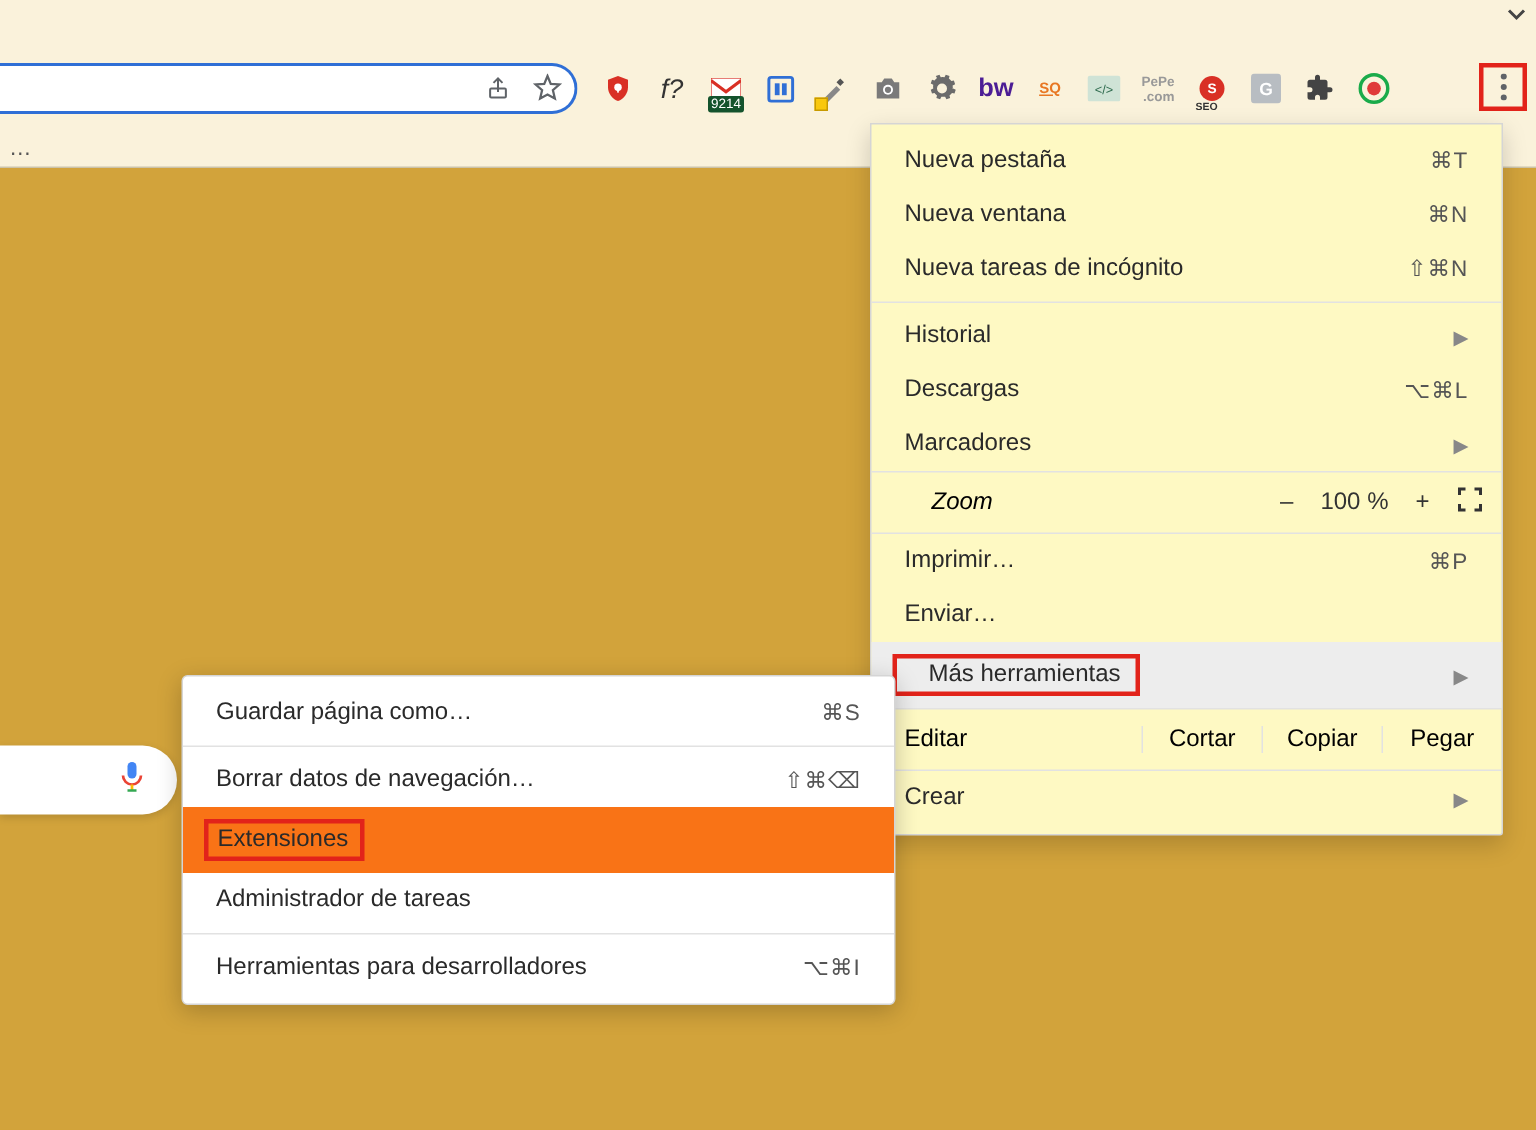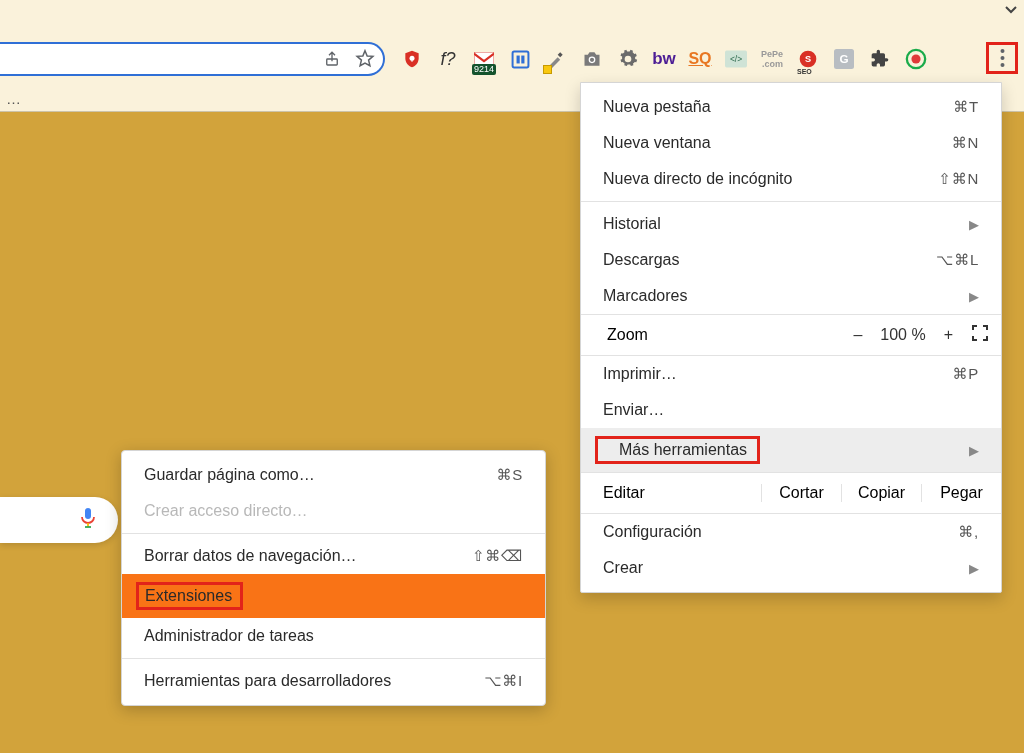--- a/index.html
+++ b/index.html
@@ -41,57 +41,57 @@
     position:absolute; top: 42px; right: 6px; width: 32px; height: 32px;
     display:flex; align-items:center; justify-content:center;
     font-size: 18px; color:#555;
   }
   .highlight-red { border: 3px solid #e2231a; }
   .ellipsis { position:absolute; top:90px; left:6px; color:#555; font-size:15px; }
 
   
   .main-menu {
     position:absolute; top: 82px; left: 580px; width: 422px;
-    background:#ffffff; border:1px solid #d5d5d5; border-radius: 0 0 2px 2px;
+    background:#fef9c3; border:1px solid #d5d5d5; border-radius: 0 0 2px 2px;
     box-shadow: 0 6px 16px rgba(0,0,0,.18);
     padding: 6px 0;
   }
   .menu-item {
     display:flex; align-items:center; justify-content:space-between;
     padding: 8px 22px; font-size:16px; color:#2a2a2a; min-height:36px;
   }
   .menu-item.disabled { color:#b8b8b8; }
   .menu-item .shortcut { color:#555; font-size:15px; letter-spacing: .05em; }
   .menu-item .sub-arrow { color:#888; font-size:13px; }
   .menu-sep { height:1px; background:#e2e2e2; margin:4px 0; }
   .menu-item.hover { background:#ededed; }
   .menu-item .inner-box { border:3px solid #e2231a; padding:2px 10px 2px 21px; margin-left:-8px; }
 
   .zoom-row {
     display:flex; align-items:center; padding:0; min-height:42px;
     border-top:1px solid #e2e2e2; border-bottom:1px solid #e2e2e2;
   }
-  .zoom-row .zlabel { flex:1; padding-left:26px; font-size:16px; }
+  .zoom-row .zlabel { flex:1; padding-left:40px; font-size:16px;font-style:italic; }
   .zoom-row .zctrl { display:flex; align-items:center; gap:18px; padding-right:12px; }
   .zoom-row .zctrl span { font-size:16px; color:#333; }
   .zoom-row .fs { font-size:14px; letter-spacing:-3px; }
 
   .edit-row {
     display:flex; align-items:center; min-height:42px;
     border-top:1px solid #e2e2e2; border-bottom:1px solid #e2e2e2;
   }
   .edit-row .elabel { flex:1; padding-left:22px; display:flex; align-items:center; font-size:16px;}
   .edit-row .ebtn {
     width:80px; border-left:1px solid #e2e2e2;
     display:flex; align-items:center; justify-content:center; font-size:16px;
   }
 
   
   .sub-menu {
-    position:absolute; top: 450px; left: 121px; width: 425px;
+    position:absolute; top: 450px; left: 121px; width: 476px;
     background:#fff; border:1px solid #d5d5d5; border-radius:4px;
     box-shadow: 0 4px 16px rgba(0,0,0,.22);
     padding: 6px 0;
   }
   .sub-menu .menu-item { padding:8px 22px; font-size:16px; }
   .sub-menu .menu-item.hover.ext-row { background:#f97316; }
   .sub-menu .inner-box2 { border:3px solid #e2231a; padding:2px 8px 2px 6px; margin-left:-8px; }
 
   
   .mic-bubble {
@@ -164,21 +164,21 @@
           <circle cx="12" cy="11" r="4" fill="#fff"></circle>
           <circle cx="12" cy="11" r="2.5" fill="#7a7a7a"></circle>
         </svg>
     </div>
     <div class="ext">
       <svg width="20" height="20" viewBox="0 0 24 24" fill="#6b6b6b">
           <path d="M12 8a4 4 0 100 8 4 4 0 000-8zm9 4l2 1-1 3-2-.5a8 8 0 01-2 2l.5 2-3 1-1-2a8 8 0 01-3 0l-1 2-3-1 .5-2a8 8 0 01-2-2l-2 .5-1-3 2-1a8 8 0 010-3l-2-1 1-3 2 .5a8 8 0 012-2L7 2l3-1 1 2a8 8 0 013 0l1-2 3 1-.5 2a8 8 0 012 2l2-.5 1 3-2 1a8 8 0 010 3z"></path>
         </svg>
     </div>
     <div class="ext" style="font-weight:600;color:#4c1d95;font-size:17px;">bw</div>
-    <div class="ext" style="font-weight:700;color:#e87722;font-size:16px;text-decoration:underline;">SQ</div>
+    <div class="ext" style="font-weight:700;color:#e87722;font-size:10px;text-decoration:underline;">SQ</div>
     <div class="ext">
       <svg width="22" height="18" viewBox="0 0 26 20">
           <rect width="26" height="20" rx="2" fill="#cfe3d6"></rect>
           <text x="13" y="14" text-anchor="middle" font-size="10" fill="#2e6b4e">&lt;/&gt;</text>
         </svg>
     </div>
     <div class="ext" style="font-size:9px;color:#999;font-weight:600;text-align:right;">PePe<br>.com</div>
     <div class="ext" style="position:relative;">
       <svg width="20" height="20" viewBox="0 0 24 24">
           <circle cx="12" cy="12" r="10" fill="#d93025"></circle>
@@ -230,21 +230,21 @@
 <div class="main-menu">
   <div class="menu-item">
     <span>Nueva pestaña</span>
     <span class="shortcut">⌘T</span>
   </div>
   <div class="menu-item">
     <span>Nueva ventana</span>
     <span class="shortcut">⌘N</span>
   </div>
   <div class="menu-item">
-    <span>Nueva directo de incógnito</span>
+    <span>Nueva tareas de incógnito</span>
     <span class="shortcut">⇧⌘N</span>
   </div>
   <div class="menu-sep"></div>
   <div class="menu-item">
     <span>Historial</span>
     <span class="sub-arrow">▶</span>
   </div>
   <div class="menu-item">
     <span>Descargas</span>
     <span class="shortcut">⌥⌘L</span>
@@ -279,36 +279,29 @@
     </span>
     <span class="sub-arrow">▶</span>
   </div>
   <div class="edit-row">
     <span class="elabel">Editar</span>
     <span class="ebtn">Cortar</span>
     <span class="ebtn">Copiar</span>
     <span class="ebtn">Pegar</span>
   </div>
   <div class="menu-item">
-    <span>Configuración</span>
-    <span class="shortcut">⌘,</span>
-  </div>
-  <div class="menu-item">
     <span>Crear</span>
     <span class="sub-arrow">▶</span>
   </div>
 </div>
 
 <div class="sub-menu">
   <div class="menu-item">
     <span>Guardar página como…</span>
     <span class="shortcut">⌘S</span>
-  </div>
-  <div class="menu-item disabled">
-    <span>Crear acceso directo…</span>
   </div>
   <div class="menu-sep"></div>
   <div class="menu-item">
     <span>Borrar datos de navegación…</span>
     <span class="shortcut">⇧⌘⌫</span>
   </div>
   <div class="menu-item hover ext-row">
     <span class="inner-box2">
       <span>Extensiones</span>
     </span>

